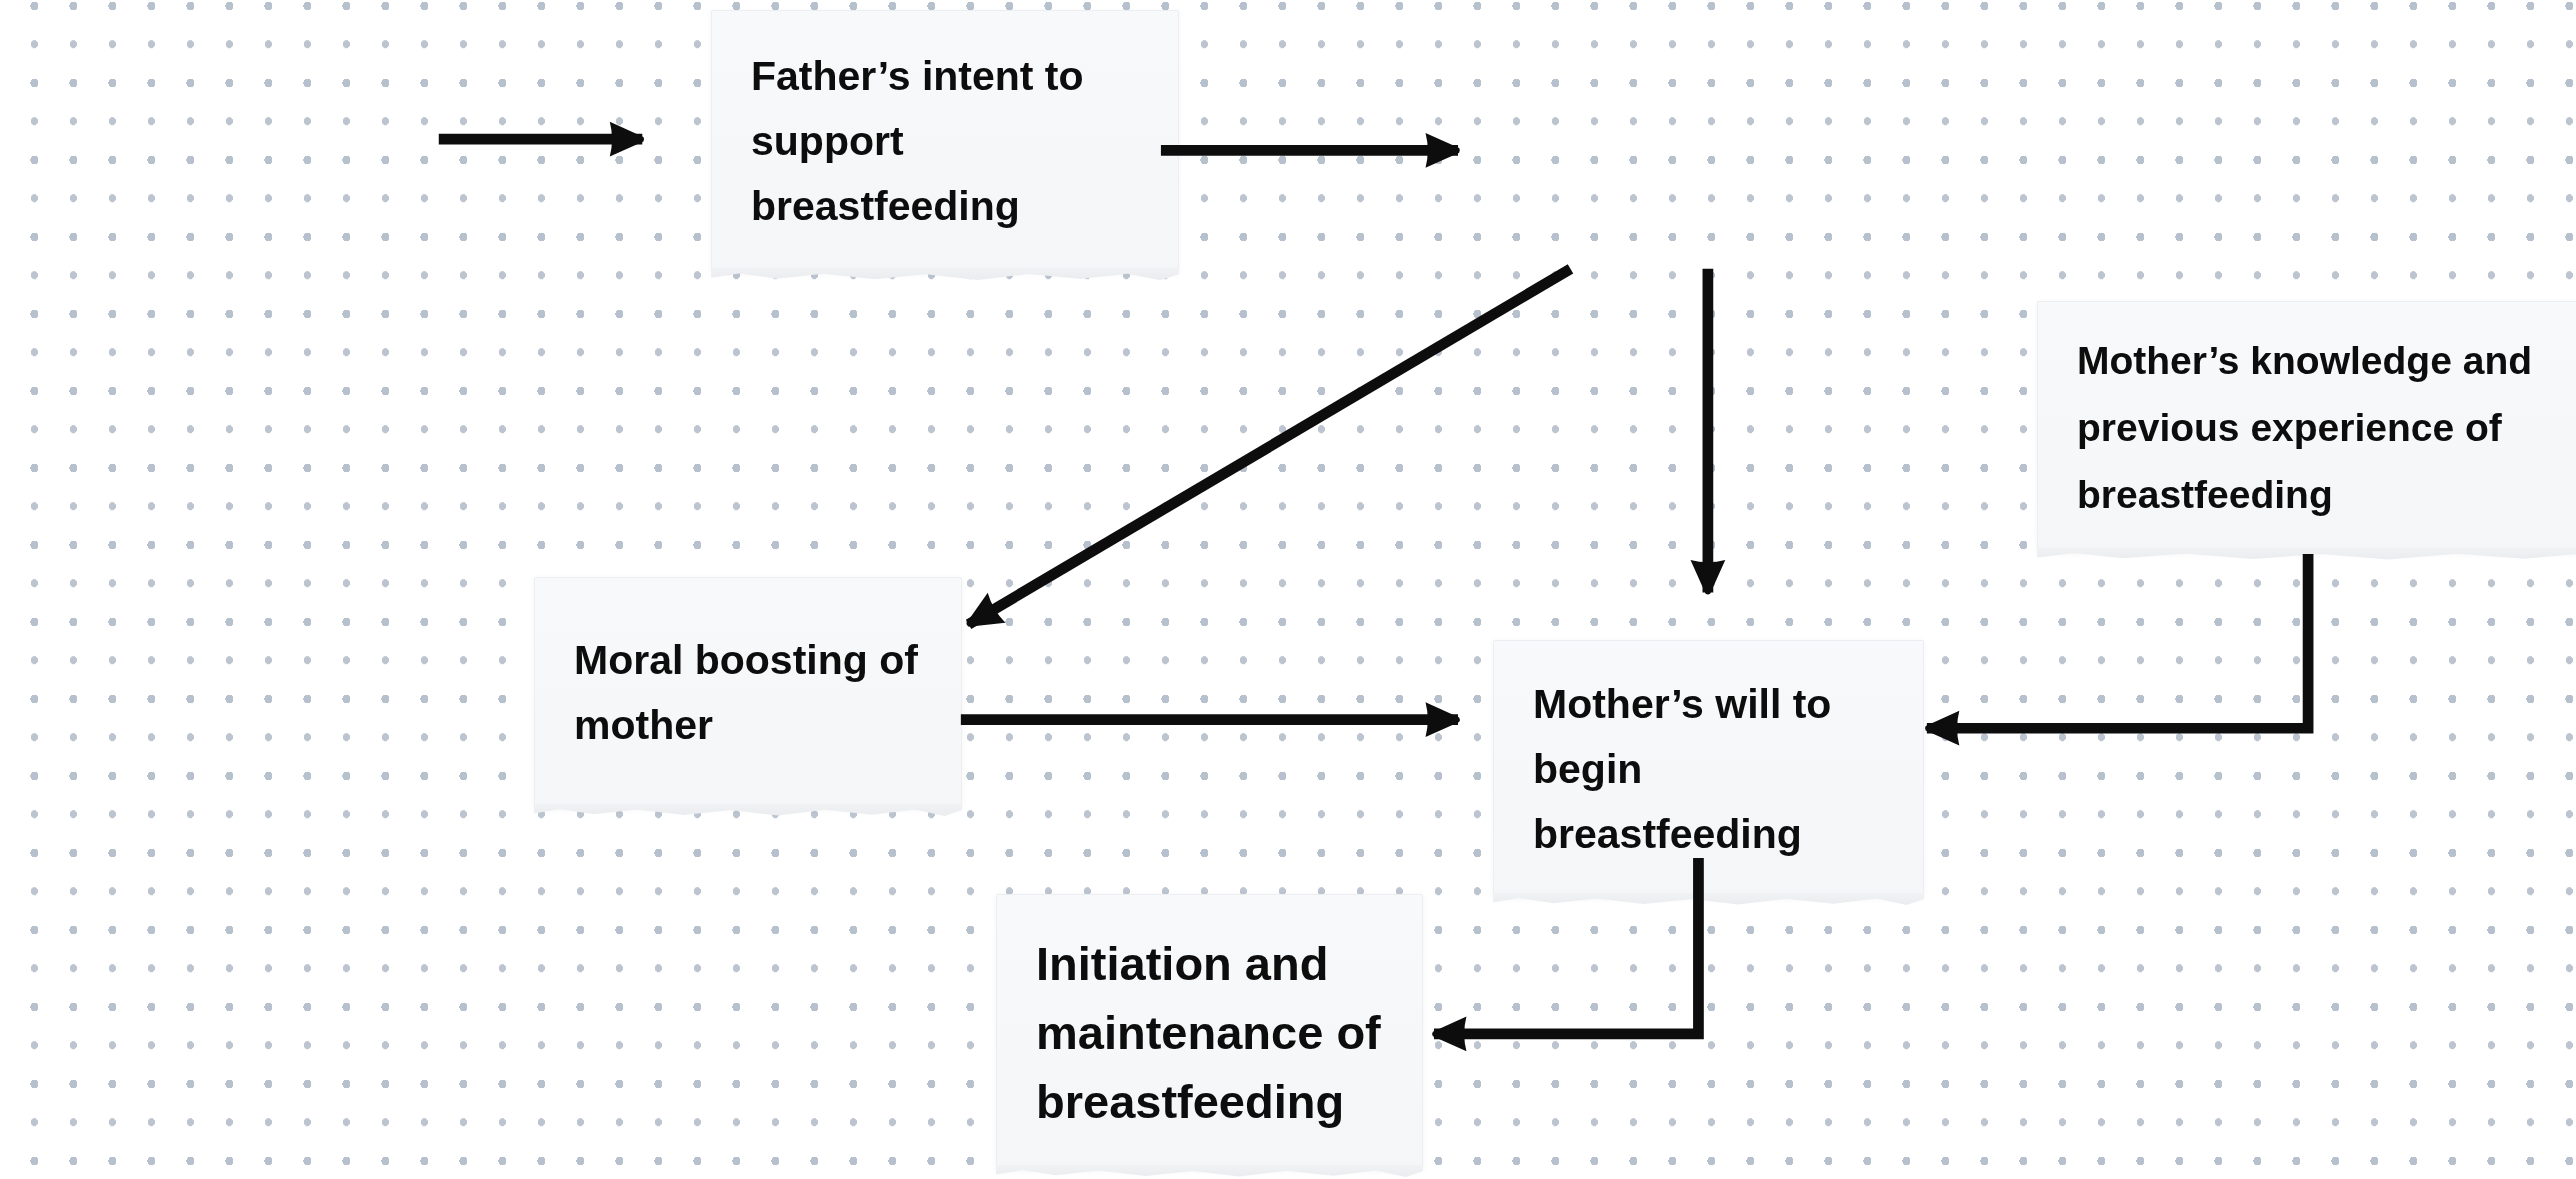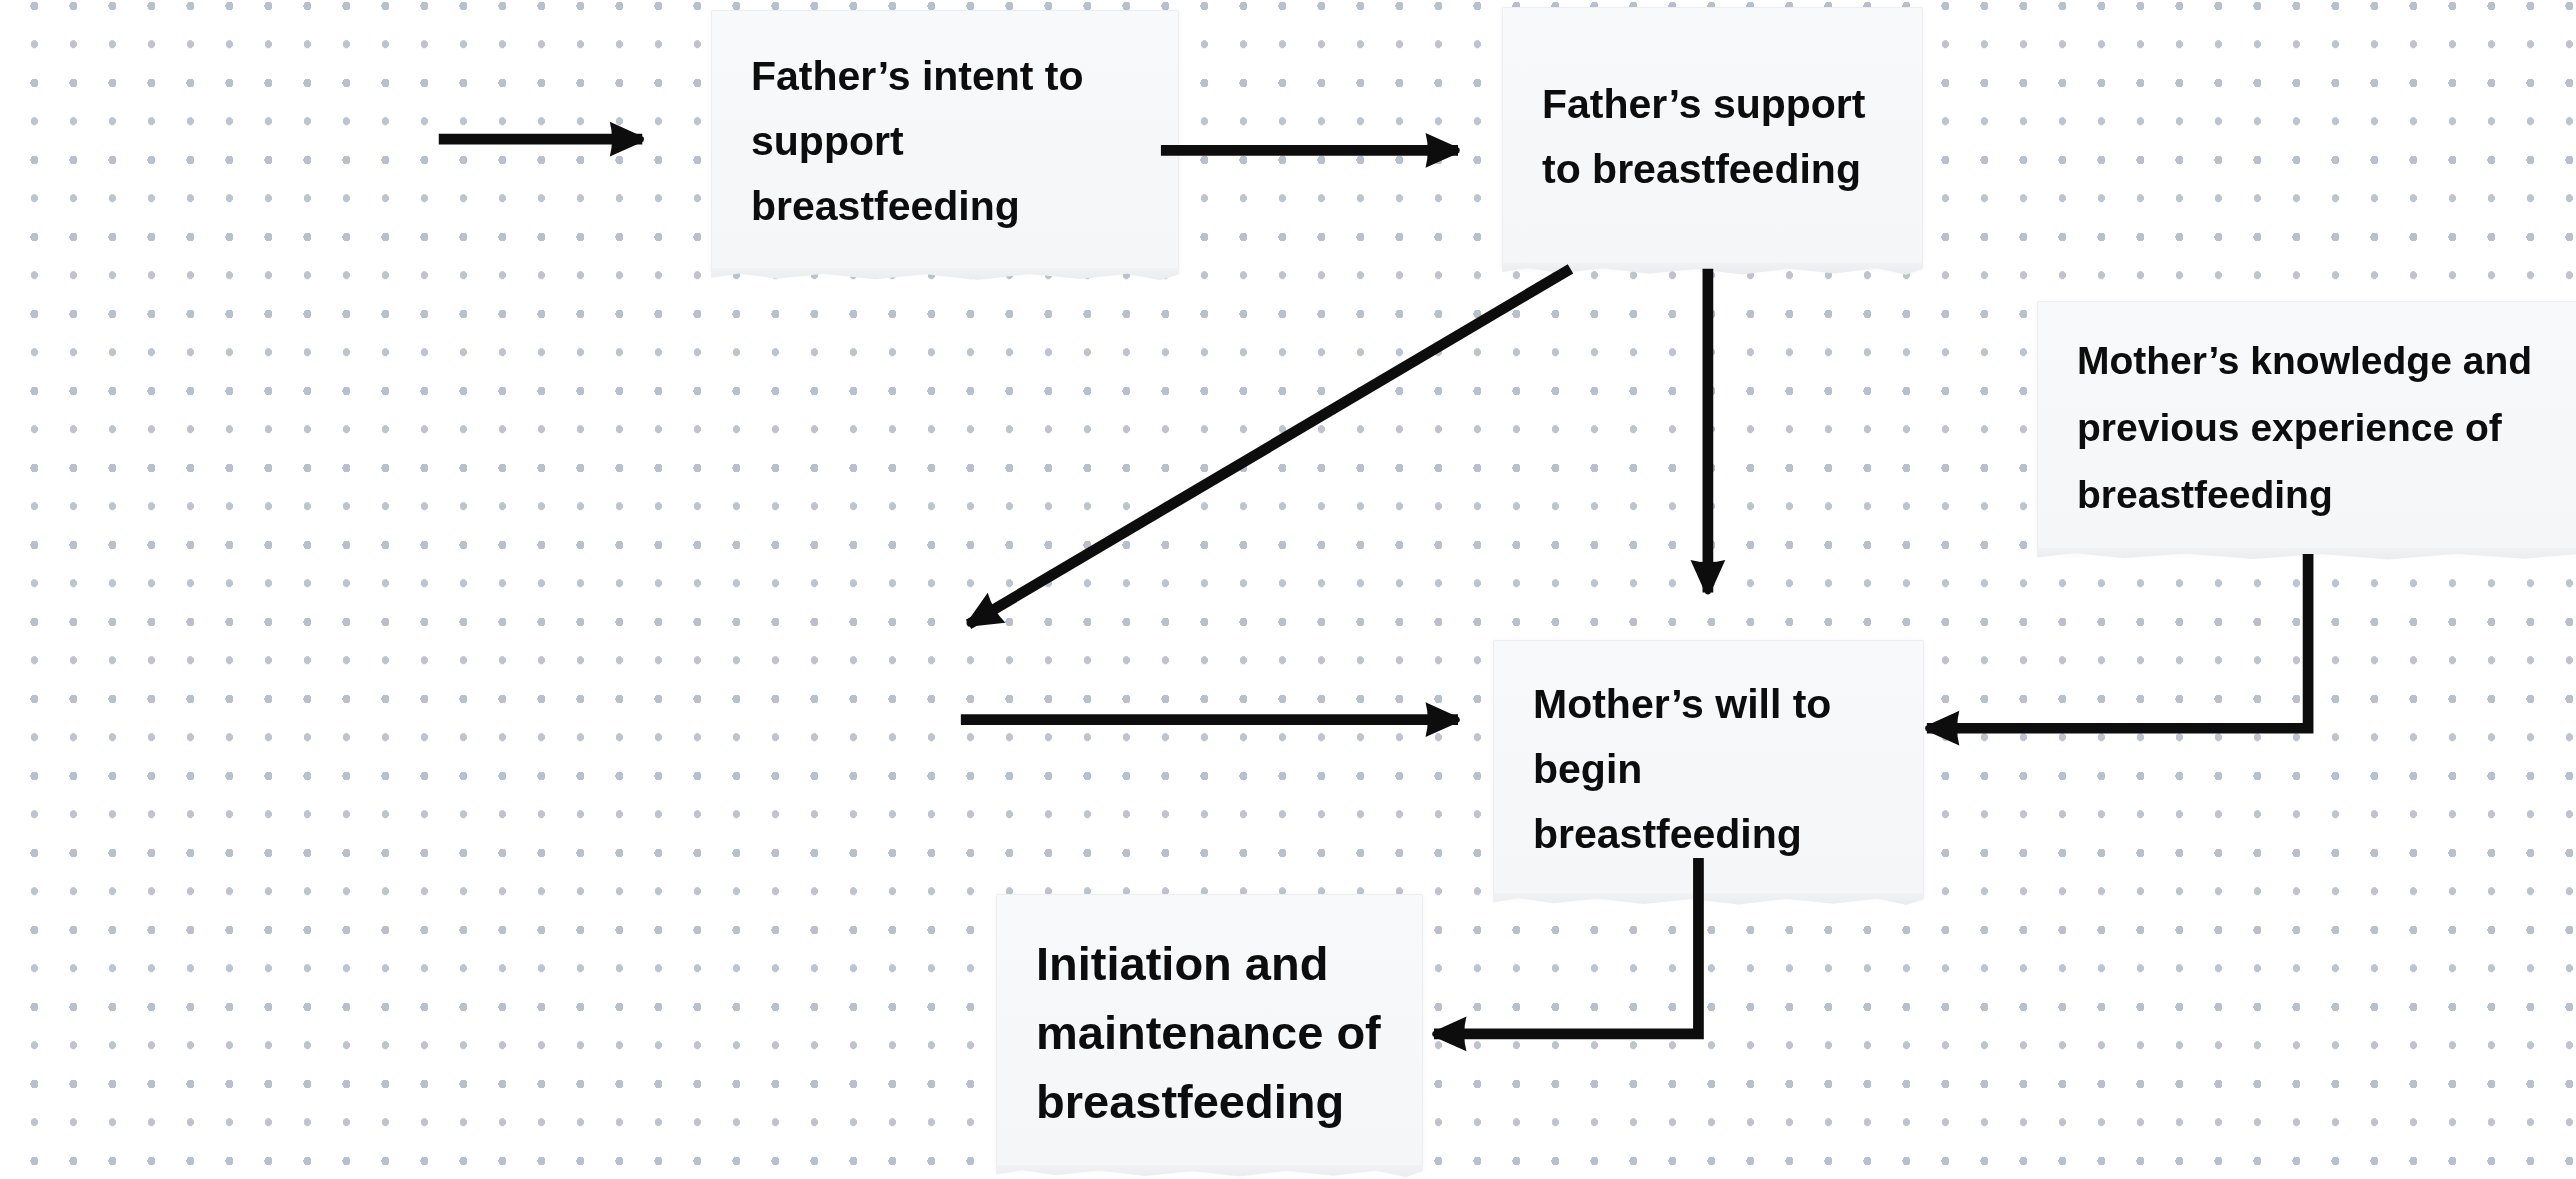--- a/index.html
+++ b/index.html
@@ -70,31 +70,31 @@
 
 <div class="canvas">
 
 
   <div class="node n-father-intent">
     <span class="node-label">Father’s intent to
 support
 breastfeeding</span>
   </div>
 
-  <div class="node n-father-support">
-    <span class="node-label">Father’s support
-to breastfeeding</span>
-  </div>
 
   <div class="node n-mother-knowledge">
     <span class="node-label">Mother’s knowledge and
 previous experience of
 breastfeeding</span>
   </div>
 
+  <div class="node n-moral-boosting">
+    <span class="node-label">Moral boosting of
+mother</span>
+  </div>
 
   <div class="node n-mother-will">
     <span class="node-label">Mother’s will to
 begin
 breastfeeding</span>
   </div>
 
   <div class="node n-initiation">
     <span class="node-label">Initiation and
 maintenance of

